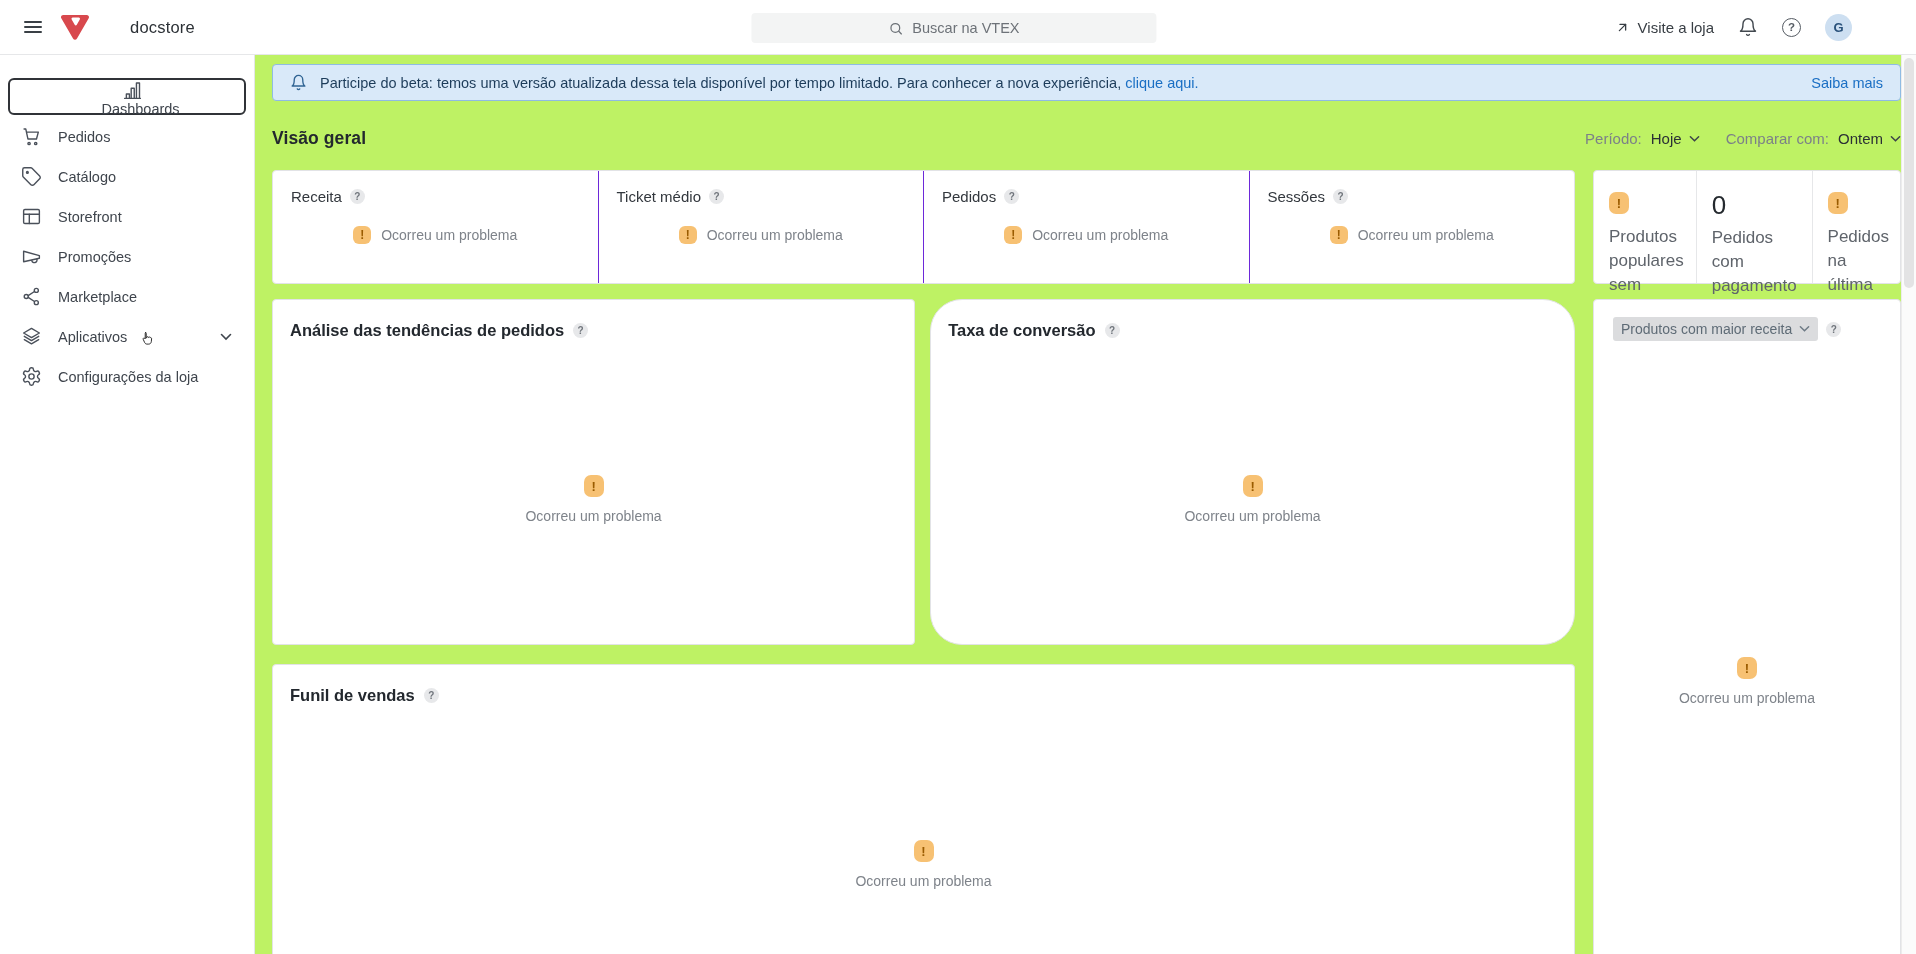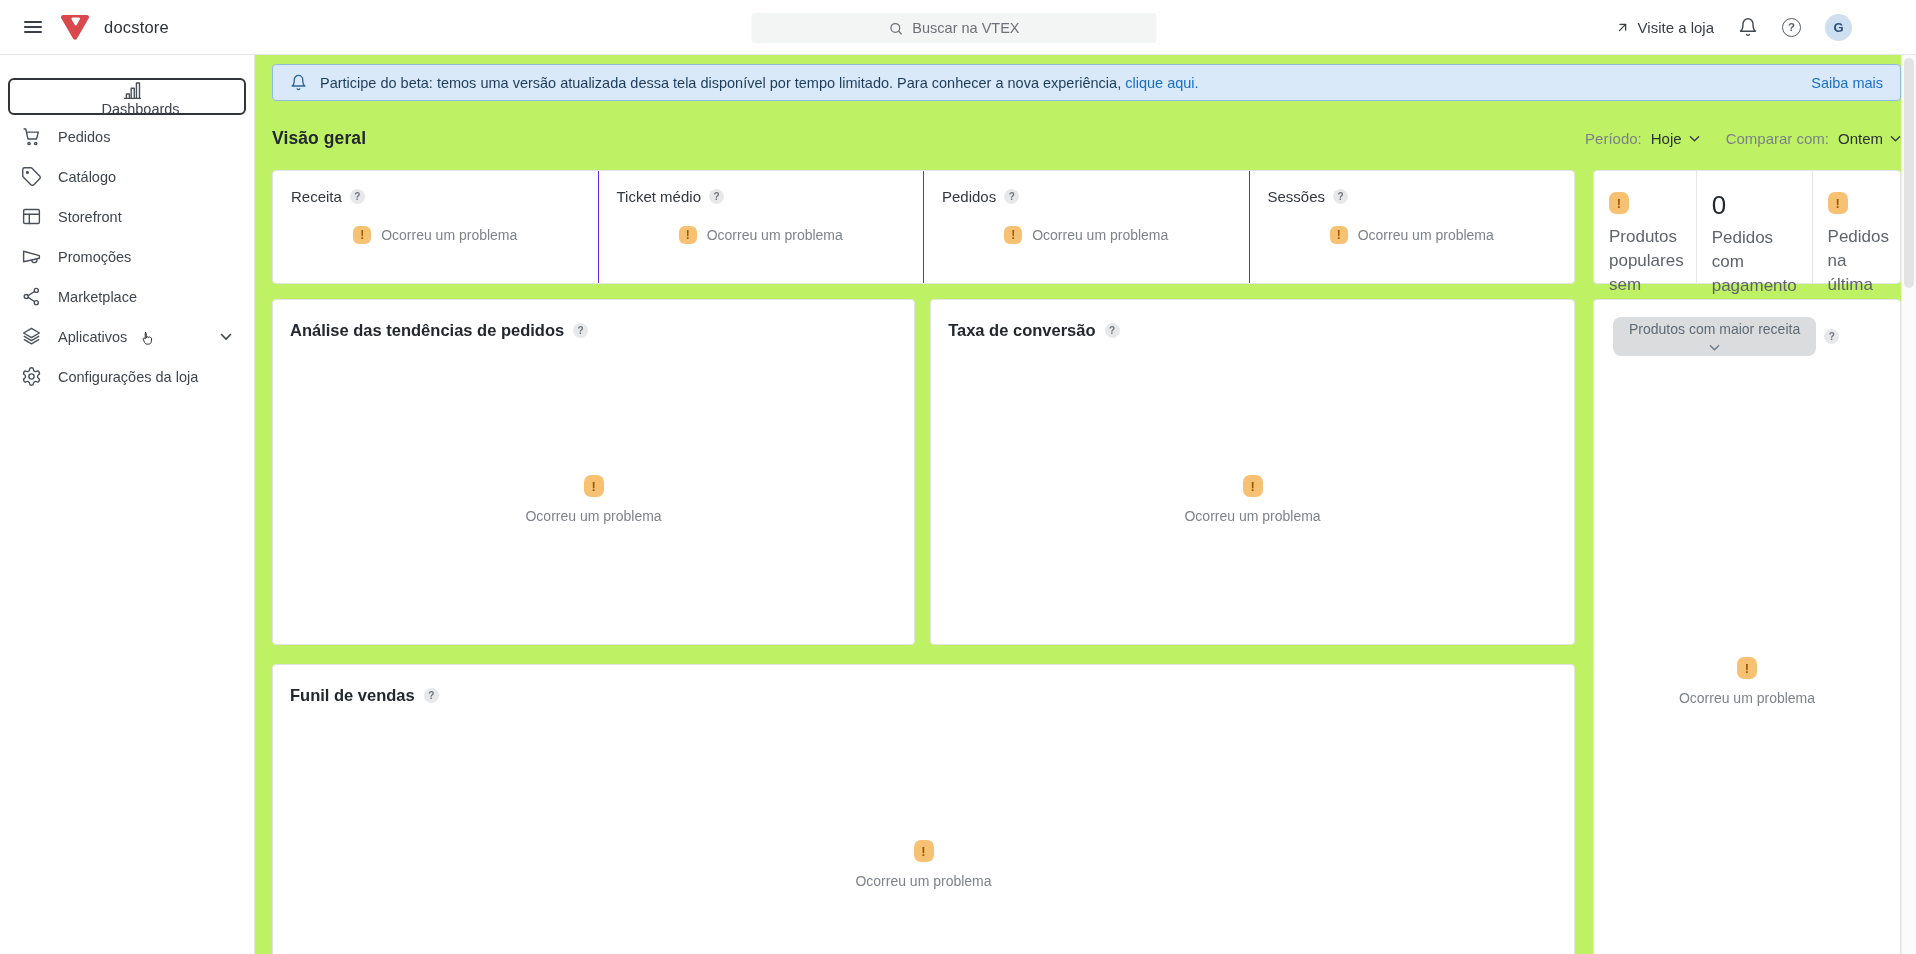--- a/index.html
+++ b/index.html
@@ -5,21 +5,21 @@
   * { box-sizing: border-box; margin: 0; padding: 0; }
   html,body { width:1916px; height:954px; overflow:hidden; }
   body { font-family:"Liberation Sans", sans-serif; background:#fff; color:#2e3338; }
   .app { display:flex; flex-direction:column; height:100%; }
 
   
   .topbar { height:55px; flex-shrink:0; display:flex; align-items:center; padding:0 64px 0 24px; background:#fff; border-bottom:1px solid #e6e7e9; position:relative; }
   .hamburger { width:18px; display:flex; flex-direction:column; gap:3.5px; cursor:pointer; }
   .hamburger i { display:block; height:1.8px; background:#3a4046; border-radius:1px; }
   .brand-logo { margin-left:19px; width:28px; height:25px; }
-  .account-name { margin-left:15px; font-size:16.5px; font-weight:500; color:#2c3136; letter-spacing:.2px; }
+  .account-name { margin-left:41px; font-size:16.5px; font-weight:500; color:#2c3136; letter-spacing:.2px; }
   .searchbox { position:absolute; left:50%; top:13px; transform:translateX(-51%); width:405px; height:30px; background:#f3f4f4; border-radius:4px; display:flex; align-items:center; justify-content:center; gap:9px; color:#6d7278; font-size:14.5px; cursor:text; }
   .top-right { margin-left:auto; display:flex; align-items:center; gap:24px; }
   .visit-store { display:flex; align-items:center; gap:8px; font-size:15px; font-weight:500; color:#383e44; cursor:pointer; }
   .icon-btn { color:#42484f; display:flex; align-items:center; cursor:pointer; }
   .help-circle { width:19px; height:19px; border:1.6px solid #565c64; border-radius:50%; color:#565c64; font-size:11.5px; font-weight:700; display:flex; align-items:center; justify-content:center; cursor:pointer; }
   .avatar { width:27px; height:27px; border-radius:50%; background:#cddff1; color:#29517a; font-size:13px; font-weight:700; display:flex; align-items:center; justify-content:center; cursor:pointer; }
 
   
   .body-row { flex:1; display:flex; min-height:0; position:relative; }
 
@@ -75,32 +75,32 @@
   .mini-card { height:114px; display:flex; }
   .mini { flex:1; padding:21px 12px 0 15px; }
   .mini + .mini { border-left:1px solid #e6e7e9; }
   .mini-value { font-size:26px; line-height:26px; color:#24292e; margin-bottom:8px; }
   .mini .warn.md { margin-bottom:11px; }
   .mini-label { font-size:17px; line-height:1.4; color:#5f646b; }
 
   
   .charts-row { margin-top:15px; display:flex; gap:15px; }
   .chart-card { height:346px; position:relative; }
-  .chart-a { width:756px; } .chart-b { width:758px; }
+  .chart-a { width:756px; } .chart-b { width:758px;border-radius:32px; }
   .card-title-row { display:flex; align-items:center; gap:9px; padding:21px 0 0 17px; }
   .card-title { font-size:16.5px; font-weight:700; color:#23282e; }
   .center-error { position:absolute; top:175px; left:0; right:0; display:flex; flex-direction:column; align-items:center; gap:11px; }
 
   
   .funnel-card { margin-top:19px; height:362px; position:relative; }
 
   
   .products-card { margin-top:15px; height:700px; position:relative; }
   .products-header { display:flex; align-items:center; gap:8px; padding:17px 0 0 19px; }
-  .pill { background:#dbdcde; border-radius:8px; padding:4px 16px; display:flex; align-items:center; gap:7px; font-size:14px; color:#5e6b76; cursor:pointer;flex-direction:column; }
+  .pill { background:#dbdcde; border-radius:3px; padding:4px 8px; display:flex; align-items:center; gap:7px; font-size:14px; color:#5e6b76; cursor:pointer; }
   .pill svg { color:#6d7a85; }
   .products-card .center-error { top:357px; }
 </style>
 </head>
 <body>
 
 <div class="app">
 
   <div class="topbar">
     <div class="hamburger">

